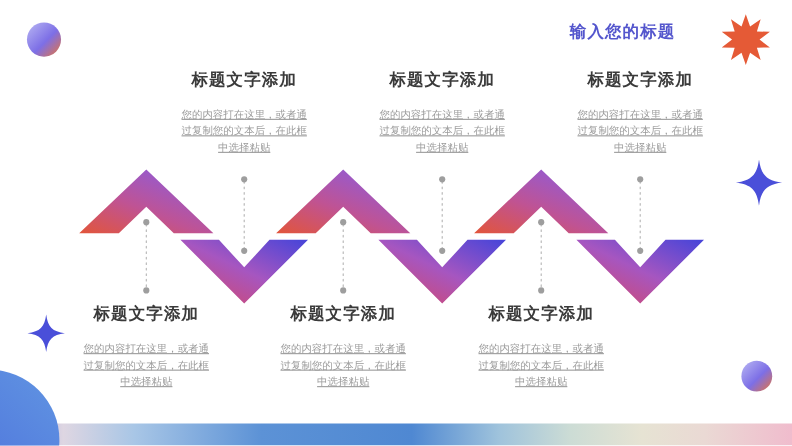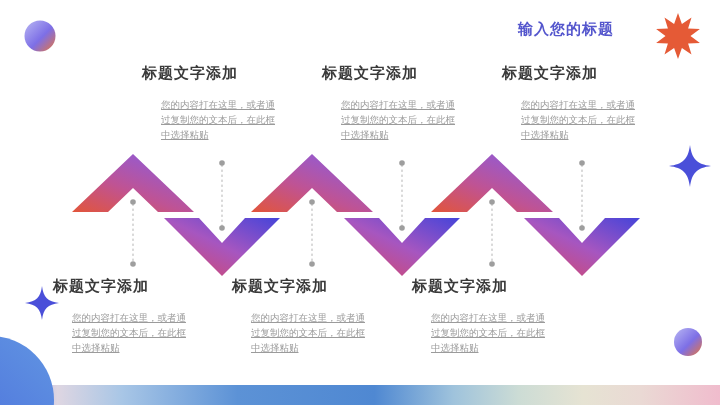--- a/index.html
+++ b/index.html
@@ -10,21 +10,21 @@
   }
   .canvas{position:absolute;inset:0;width:686px;height:405px;}
   svg.deco{position:absolute;left:0;top:0;width:720px;height:405px;display:block;}
 
   .slide-title{
     position:absolute;top:20px;right:72px;
     font-size:15px;font-weight:bold;color:#5456cd;letter-spacing:1px;
     white-space:nowrap;
   }
 
-  .tblock{position:absolute;width:160px;}
+  .tblock{position:absolute;width:160px;text-align:center;}
   .tblock .bheading{
     font-size:15px;font-weight:bold;color:#3a3a3a;letter-spacing:1px;
     line-height:18px;
   }
   .tblock .bbody{
     margin:15px auto 0;width:122px;
     font-size:9.5px;line-height:15px;color:#9b9b9b;
     word-break:break-all;
     text-decoration:underline;
   }

